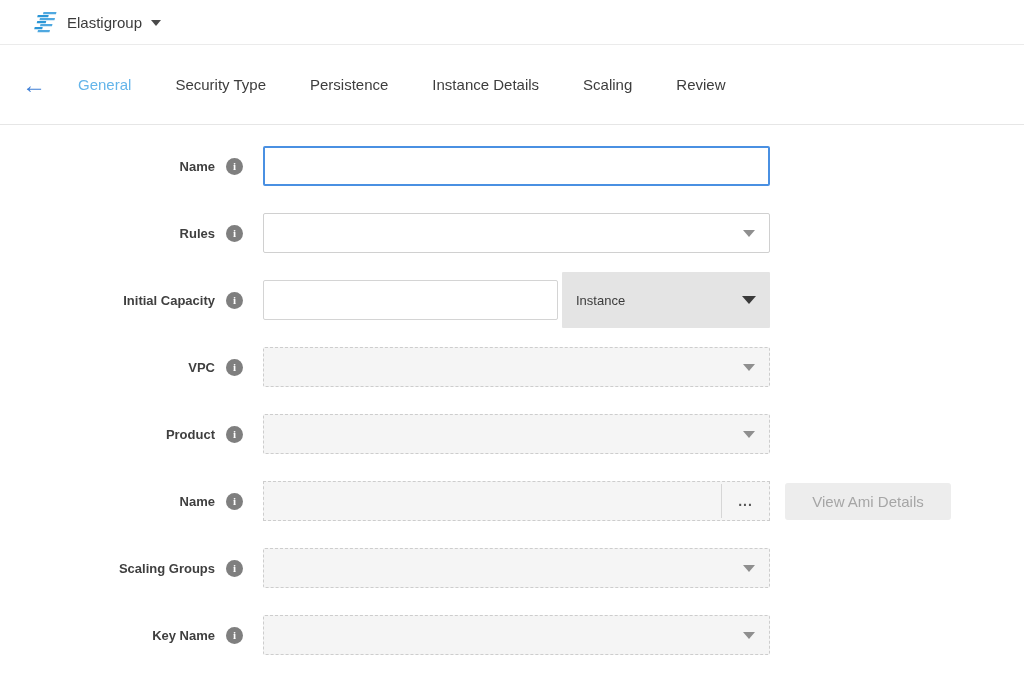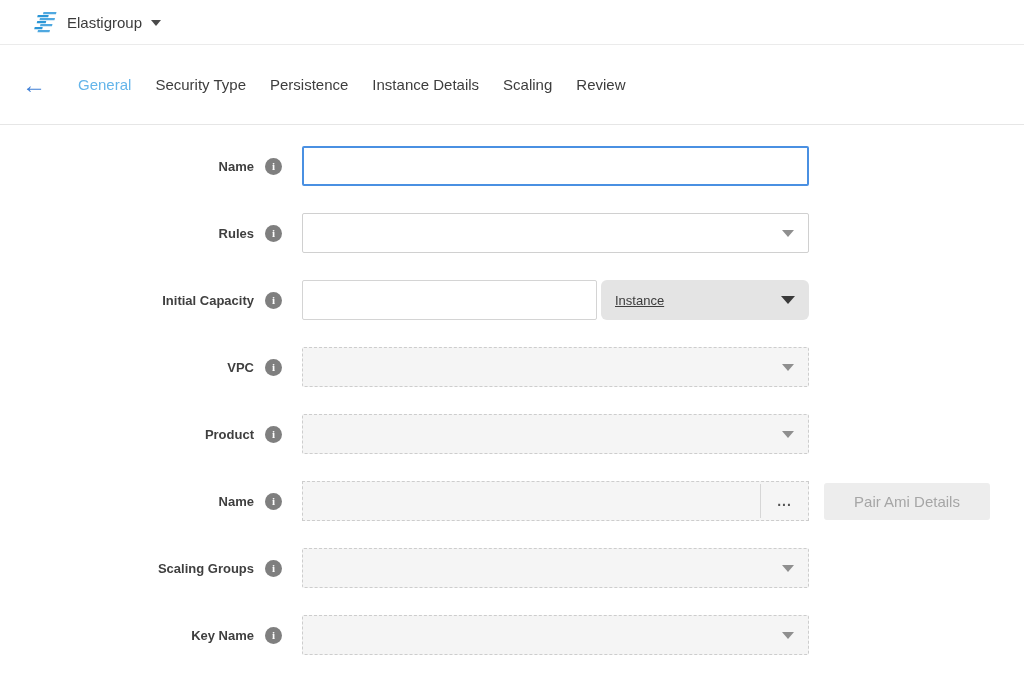--- a/index.html
+++ b/index.html
@@ -34,34 +34,34 @@
   }
   .back-arrow {
     color: #3f7fd6;
     font-size: 24px;
     line-height: 1;
     margin-left: 22px;
     margin-right: 32px;
     cursor: pointer;
     user-select: none;
   }
-  .tabs { display: flex; gap: 24px; align-items: center; }
+  .tabs { display: flex; gap: 44px; align-items: center; }
   .tab { font-size: 15px; color: #3d3d3d; cursor: pointer; white-space: nowrap; }
   .tab.active { color: #64b5ea; }
 
   
   .form-area { padding-top: 21px; }
   .form-row {
     display: flex;
     align-items: center;
     margin-bottom: 27px;
     height: 40px;
   }
   .label-wrap {
-    width: 282px;
+    width: 243px;
     display: flex;
     justify-content: flex-end;
     align-items: center;
     flex-shrink: 0;
   }
   .field-label { font-size: 13px; font-weight: 700; color: #3f3f3f; text-align: right; }
   .info-icon {
     width: 17px; height: 17px;
     margin-left: 11px;
     border-radius: 50%;
@@ -121,29 +121,28 @@
     border: 1px solid #d4d4d4;
     border-radius: 2px;
     background: #fff;
     outline: none;
     padding: 0 12px;
     font-size: 13px;
     font-family: "Liberation Sans", sans-serif;
   }
   .unit-select {
     position: relative;
-    width: 208px; height: 40px;
+    width: 208px; height: 56px;
     margin-left: 4px;
     background: #e4e4e4;
-    border-radius: 6px;
+    border-radius: 1px;
     display: flex;
     align-items: center;
     padding-left: 14px;
     cursor: pointer;
-    text-decoration: underline;
   }
   .unit-select .unit-label { font-size: 13px; color: #3b3b3b; }
   .unit-select .caret {
     border-left: 7px solid transparent;
     border-right: 7px solid transparent;
     border-top: 8px solid #3a3a3a;
     margin-top: -4px;
   }
 
   .image-box {
@@ -276,21 +275,21 @@
     <div class="label-wrap">
       <span class="field-label">Name</span>
       <span class="info-icon">i</span>
     </div>
     <div class="control-area">
       <div class="image-box">
         <div class="image-value"></div>
         <div class="browse-divider"></div>
         <div class="browse-btn">...</div>
       </div>
-      <button class="side-button">Pair Ami Details</button>
+      <button class="side-button">View Ami Details</button>
     </div>
   </div>
 
   <div class="form-row">
     <div class="label-wrap">
       <span class="field-label">Scaling Groups</span>
       <span class="info-icon">i</span>
     </div>
     <div class="control-area">
       <div class="select-box disabled">

